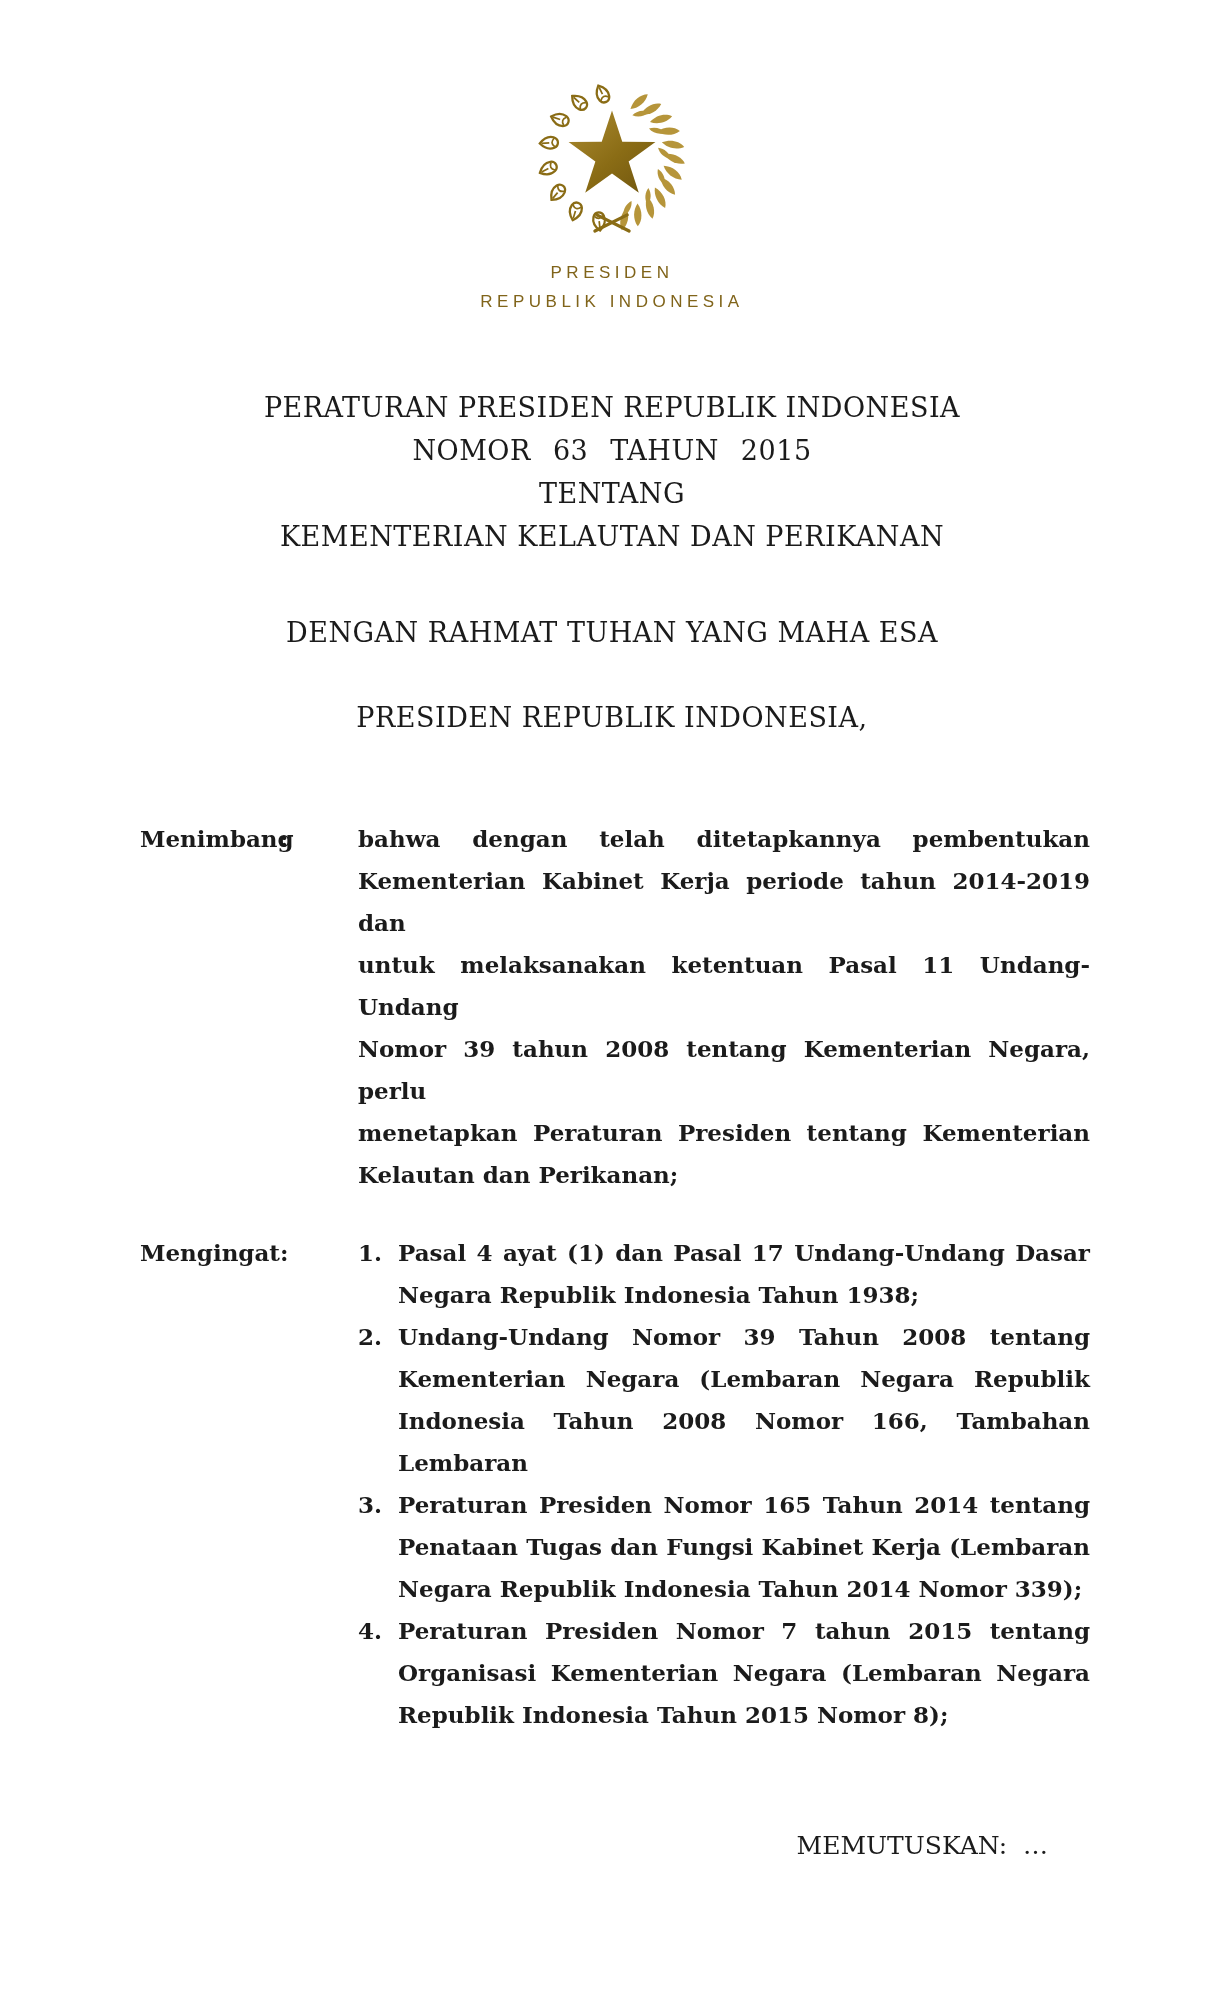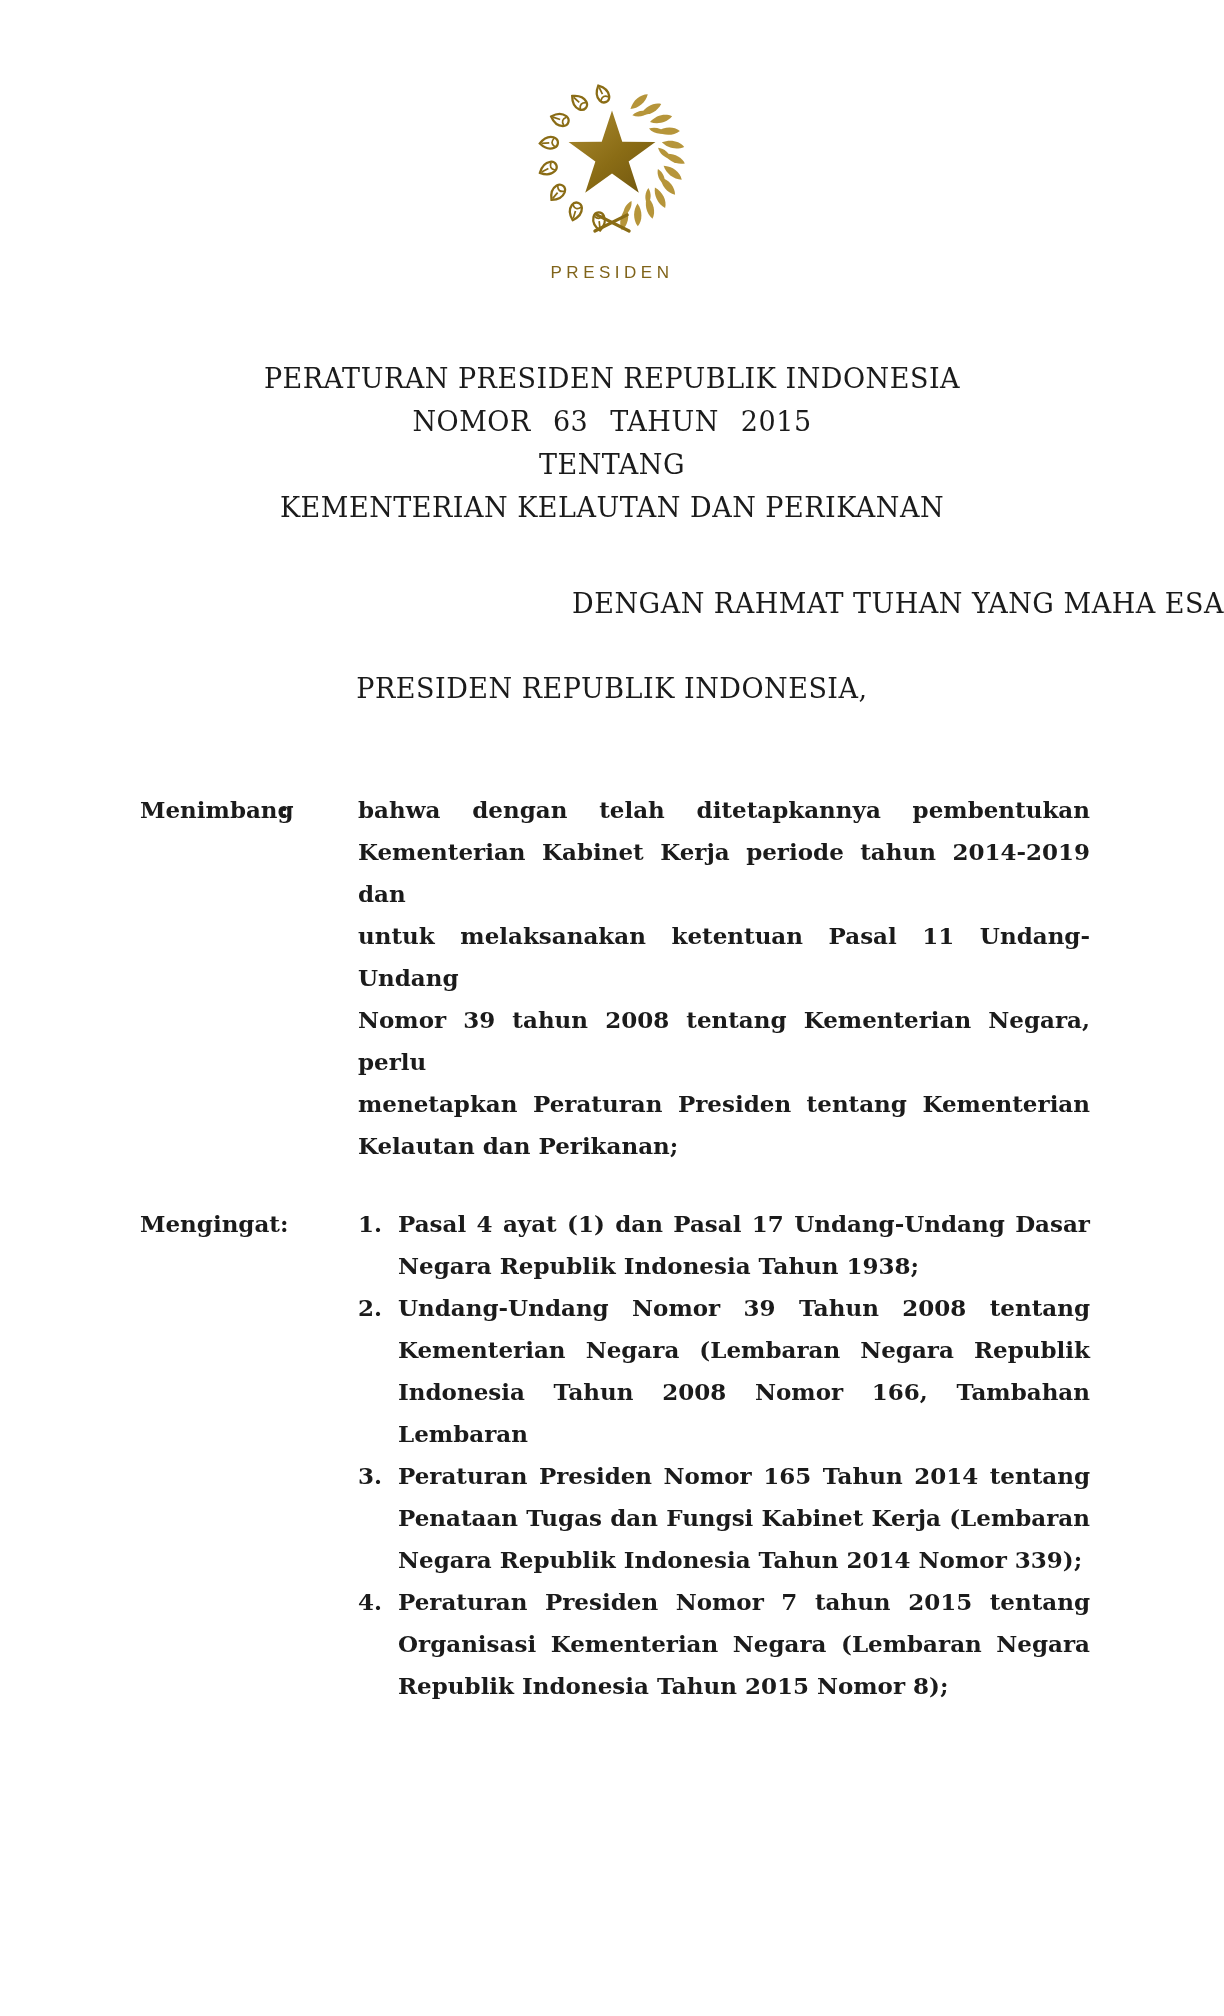--- a/index.html
+++ b/index.html
@@ -36,21 +36,21 @@
   .titleblock {
     margin-top: 70px;
     text-align: center;
     font-size: 27px;
     line-height: 43px;
     letter-spacing: 0.5px;
   }
   .nomor { word-spacing: 13px; }
   .invocation {
     margin-top: 53px;
-    text-align: right;
+    text-align: center;
     font-size: 27px;
     line-height: 43px;
     letter-spacing: 0.5px;
   }
   .issuer {
     margin-top: 42px;
     text-align: center;
     font-size: 27px;
     line-height: 43px;
     letter-spacing: 0.5px;
@@ -146,20 +146,21 @@
 
         <g stroke="#8a6c15" stroke-width="3.4" fill="none" stroke-linecap="round">
           <path d="M64,144 L98,161"></path>
           <path d="M96,144 L62,161"></path>
         </g>
       </svg>
     </div>
 
     <div class="org">
       <div>PRESIDEN</div>
+      <div>REPUBLIK INDONESIA</div>
     </div>
   </header>
 
   <section class="titleblock">
     <div>PERATURAN PRESIDEN REPUBLIK INDONESIA</div>
     <div class="nomor">NOMOR 63 TAHUN 2015</div>
     <div>TENTANG</div>
     <div>KEMENTERIAN KELAUTAN DAN PERIKANAN</div>
   </section>
 
@@ -219,14 +220,15 @@
             <div class="jl">Organisasi Kementerian Negara (Lembaran Negara</div>
             <div class="jl end">Republik Indonesia Tahun 2015 Nomor 8);</div>
           </div>
         </div>
 
       </div>
     </section>
 
   </div>
 
+  <div class="decision">MEMUTUSKAN:  …</div>
 
 </div>
 
 </body></html>

